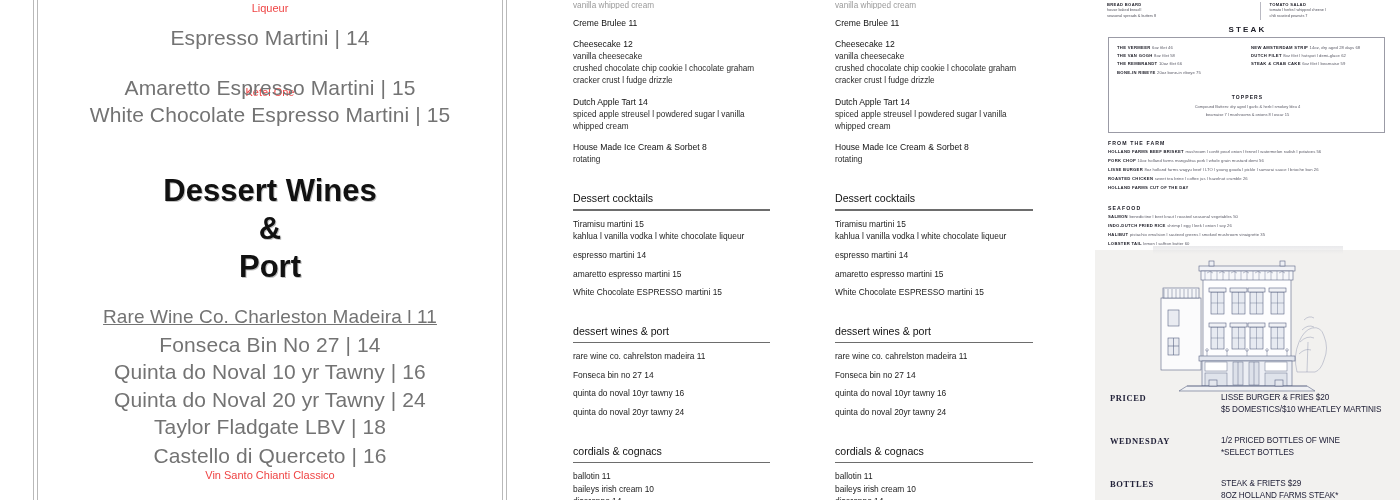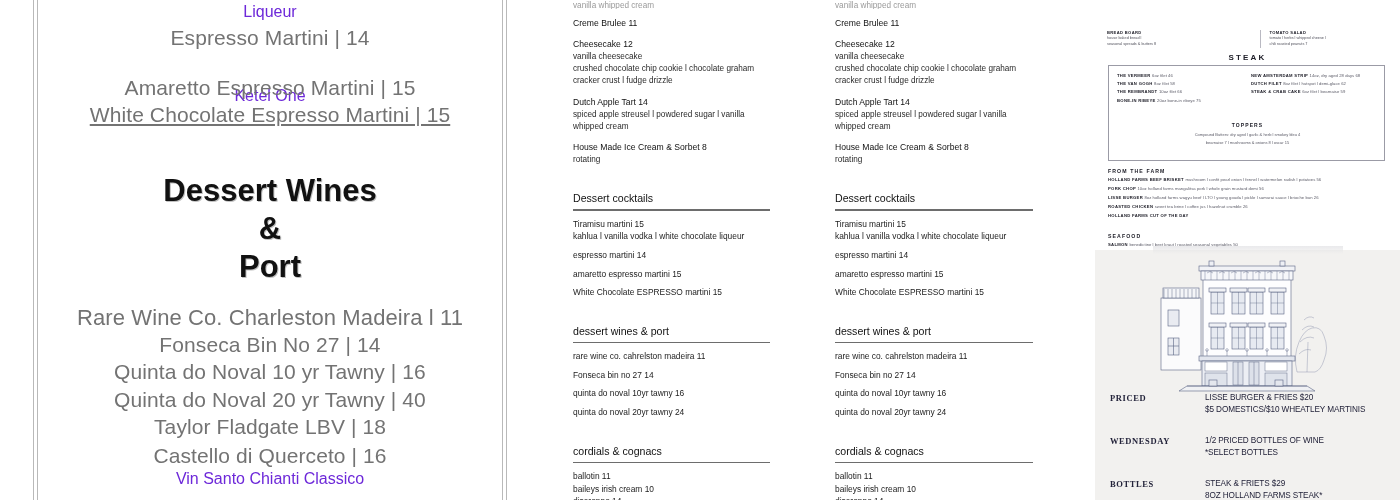--- a/index.html
+++ b/index.html
@@ -40,33 +40,33 @@
     color: #3b3b3b;
   }
   .lp-item {
     font-size: 21px;
     color: #737373;
     letter-spacing: .1px;
     line-height: 1.12;
     white-space: nowrap;
   }
   .lp-sub {
-    font-size: 16px;
-    color: #6d28d9;
+    font-size: 11px;
+    color: #ef4444;
     line-height: 1.25;
     white-space: nowrap;
   }
   .lp-title {
     font-weight: bold;
     color: #111;
     font-size: 31px;
     line-height: 1.17;
     text-shadow: 1px 1px 0 rgba(140,140,140,.55);
   }
-  .lp-item-sm { font-size: 22px; }
+  .lp-item-sm { font-size: 19px; text-decoration: underline; }
 
   
   .panel-mid {
     position: absolute; top: 0;
     width: 262px; height: 500px;
     background: #ffffff;
     color: #1d1d1d;
     overflow: hidden;
   }
   #panel-mid-1 { left: 508px; }
@@ -96,21 +96,21 @@
 
   
   #panel-right {
     position: absolute; left: 1095px; top: 0;
     width: 305px; height: 500px;
     background: #ffffff;
     overflow: hidden;
   }
   #pr-top {
     position: absolute; left: 0; top: 0; width: 305px; height: 250px;
-    background: #ffffff; color: #2b2b35; margin-top: 28px;
+    background: #ffffff; color: #2b2b35;
   }
 
   .pr-twocol { position: absolute; left: 12px; top: 2px; width: 285px;
                display: flex; gap: 22px; }
   .pr-tc-col { width: 132px; }
   .pr-tc-col.right { border-left: 1px solid #b9b9c2; padding-left: 8px; }
   .pr-tiny-cap { font-size: 4.1px; font-weight: bold; letter-spacing: .35px;
                  color: #20202a; line-height: 1.5; }
   .pr-tiny { font-size: 3.8px; color: #53535e; line-height: 1.52; }
 
@@ -174,21 +174,21 @@
   #pr-day-2 { top: 229px; }
   .pr-day-name {
     position: absolute; left: 15px; top: 0;
     font-family: "Liberation Serif", serif;
     font-weight: bold; font-size: 8.5px; letter-spacing: .6px;
     color: #23233a;
   }
   .pr-day-lines { position: absolute; left: 110px; top: -1px; width: 190px; }
   .pr-day-line {
     font-size: 8.2px; line-height: 1.45; letter-spacing: -.1px;
-    color: #23233a; white-space: nowrap;
+    color: #23233a; white-space: nowrap; margin-left: 16px;
   }
   #pr-illus-top-fade {
     position: absolute; left: 58px; top: -4px; width: 190px; height: 8px;
     background: linear-gradient(#d8d8dc, #f2f1ef);
     opacity: .55;
   }
 </style>
 </head>
 <body>
 
@@ -201,30 +201,30 @@
     <div class="rule-v" id="lp-rule-d"></div>
 
     <div id="lp-inner">
       <div class="lp-sub" style="position:absolute;left:0;top:2px;width:464px;">Liqueur</div>
 
       <div class="lp-item" style="position:absolute;left:0;top:26px;width:464px;">Espresso Martini | 14</div>
       <div class="lp-sub" style="position:absolute;left:0;top:50px;width:464px;margin-top:36px;">Ketel One</div>
 
       <div class="lp-item" style="position:absolute;left:0;top:76px;width:464px;">Amaretto Espresso Martini | 15</div>
 
-      <div class="lp-item" style="position:absolute;left:0;top:103px;width:464px;text-decoration:underline;">White Chocolate Espresso Martini | 15</div>
+      <div class="lp-item" style="position:absolute;left:0;top:103px;width:464px;">White Chocolate Espresso Martini | 15</div>
 
       <div class="lp-title" style="position:absolute;left:0;top:173px;width:464px;">Dessert Wines</div>
       <div class="lp-title" style="position:absolute;left:0;top:211px;width:464px;">&amp;</div>
       <div class="lp-title" style="position:absolute;left:0;top:249px;width:464px;">Port</div>
 
       <div class="lp-item lp-item-sm" style="position:absolute;left:0;top:306px;width:464px;">Rare Wine Co. Charleston Madeira l 11</div>
       <div class="lp-item" style="position:absolute;left:0;top:333px;width:464px;">Fonseca Bin No 27  | 14</div>
       <div class="lp-item" style="position:absolute;left:0;top:360px;width:464px;">Quinta do Noval  10 yr  Tawny | 16</div>
-      <div class="lp-item" style="position:absolute;left:0;top:388px;width:464px;">Quinta do Noval  20 yr  Tawny | 40</div>
+      <div class="lp-item" style="position:absolute;left:0;top:388px;width:464px;">Quinta do Noval  20 yr  Tawny | 24</div>
       <div class="lp-item" style="position:absolute;left:0;top:415px;width:464px;">Taylor Fladgate LBV | 18</div>
       <div class="lp-item" style="position:absolute;left:0;top:444px;width:464px;">Castello di Querceto | 16</div>
       <div class="lp-sub" style="position:absolute;left:0;top:469px;width:464px;">Vin Santo Chianti Classico</div>
     </div>
   </div>
 
   <div class="panel-mid" id="panel-mid-1">
     <div class="mid-inner">
         <div class="m-cut">vanilla whipped  cream</div>
         <div class="m-item">

